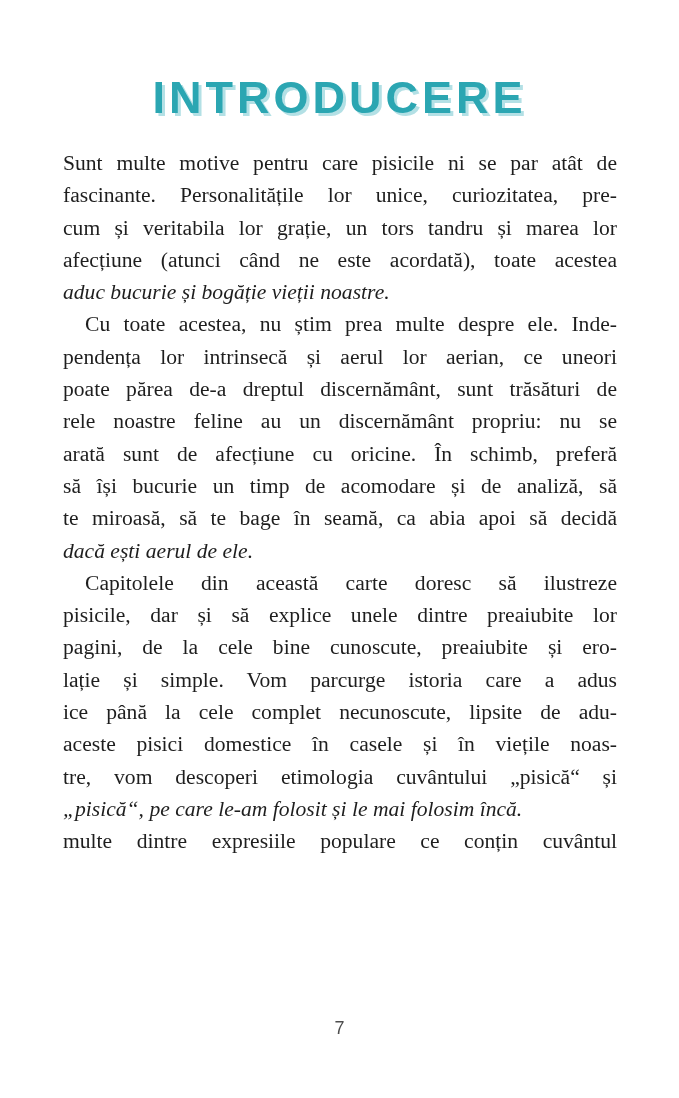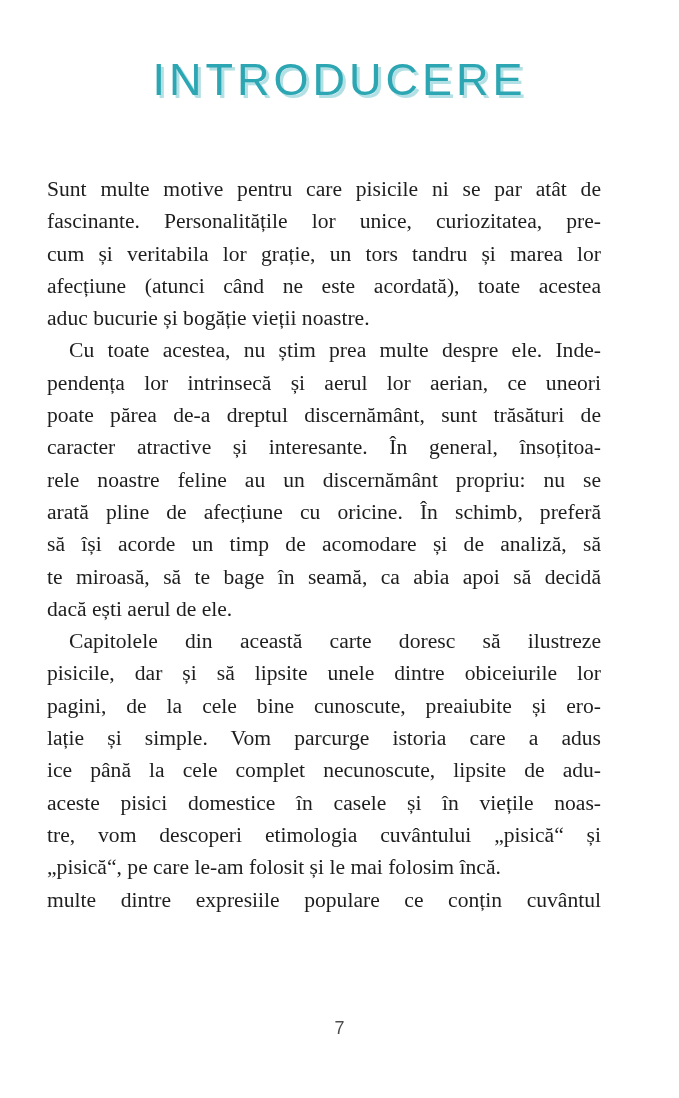--- a/index.html
+++ b/index.html
@@ -10,49 +10,49 @@
   .page {
     position: relative;
     width: 679px;
     height: 1098px;
     background: #ffffff;
     overflow: hidden;
     font-family: "Liberation Serif", serif;
   }
   .chapter-title {
     position: absolute;
-    top: 54px;
+    top: 72px;
     left: 0;
     right: 0;
     margin: 0;
     text-align: center;
     font-family: "Liberation Sans", sans-serif;
-    font-weight: 400;
+    font-weight: 700;
     font-size: 45px;
     letter-spacing: 4px;
     color: #2ba6b2;
     text-shadow: 3px 3px 0 #b3e0e5;
   }
   .body-text {
     position: absolute;
     top: 147px;
-    left: 47px;
+    left: 63px;
     width: 554px;
     font-size: 21.6px;
     line-height: 32.3px;
     color: #1e1e1e;
-    margin-top: 26px;
   }
   .para { margin: 0; }
   .line {
     text-align: justify;
     text-align-last: justify;
   }
   .line.last {
     text-align-last: left;
+    font-style: italic;
   }
   .line.indent {
     text-indent: 22px;
   }
   .folio {
     position: absolute;
     top: 1018px;
     left: 0;
     right: 0;
     text-align: center;
@@ -72,30 +72,29 @@
         <div class="line">Sunt multe motive pentru care pisicile ni se par atât de</div>
         <div class="line">fascinante. Personalitățile lor unice, curiozitatea, pre-</div>
         <div class="line">cum și veritabila lor grație, un tors tandru și marea lor</div>
         <div class="line">afecțiune (atunci când ne este acordată), toate acestea</div>
         <div class="line last">aduc bucurie și bogăție vieții noastre.</div>
       </div>
       <div class="para">
         <div class="line indent">Cu toate acestea, nu știm prea multe despre ele. Inde-</div>
         <div class="line">pendența lor intrinsecă și aerul lor aerian, ce uneori</div>
         <div class="line">poate părea de-a dreptul discernământ, sunt trăsături de</div>
-        <div class="line">caracter atractive și interesante. În general, însoțitoa-</div>
         <div class="line">rele noastre feline au un discernământ propriu: nu se</div>
-        <div class="line">arată pline de afecțiune cu oricine. În schimb, preferă</div>
-        <div class="line">să își acorde un timp de acomodare și de analiză, să</div>
+        <div class="line">arată sunt de afecțiune cu oricine. În schimb, preferă</div>
+        <div class="line">să își bucurie un timp de acomodare și de analiză, să</div>
         <div class="line">te miroasă, să te bage în seamă, ca abia apoi să decidă</div>
         <div class="line last">dacă ești aerul de ele.</div>
       </div>
       <div class="para">
         <div class="line indent">Capitolele din această carte doresc să ilustreze</div>
-        <div class="line">pisicile, dar și să lipsite unele dintre obiceiurile lor</div>
+        <div class="line">pisicile, dar și să explice unele dintre preaiubite lor</div>
         <div class="line">pagini, de la cele bine cunoscute, preaiubite și ero-</div>
         <div class="line">lație și simple. Vom parcurge istoria care a adus</div>
         <div class="line">ice până la cele complet necunoscute, lipsite de adu-</div>
         <div class="line">aceste pisici domestice în casele și în viețile noas-</div>
         <div class="line">tre, vom descoperi etimologia cuvântului „pisică“ și</div>
         <div class="line last">„pisică“, pe care le-am folosit și le mai folosim încă.</div>
         <div class="line">multe dintre expresiile populare ce conțin cuvântul</div>
       </div>
     </div>
 

